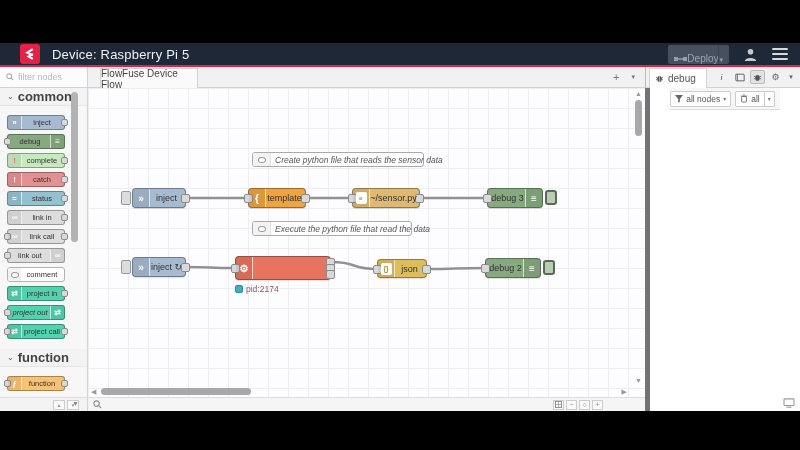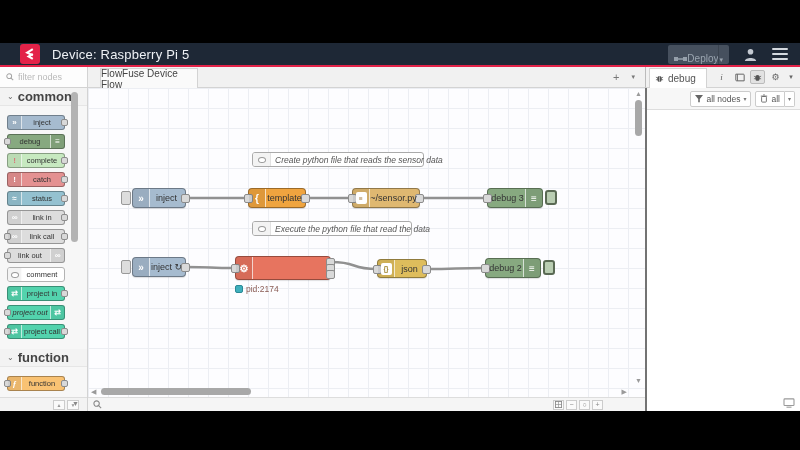--- a/index.html
+++ b/index.html
@@ -96,21 +96,21 @@
   #vthumb { position:absolute; right:3px; top:12px; width:7px; height:36px; background:#a8a8a8; border-radius:4px; }
   #hthumb { position:absolute; left:13px; top:1px; width:150px; height:7px; background:#a8a8a8; border-radius:4px; }
   #hscroll { position:absolute; left:0; right:0; bottom:14px; height:10px; }
   #cfoot { position:absolute; left:0; right:0; bottom:0; height:14px; background:#f5f5f5; border-top:1px solid #ddd;
            display:flex; align-items:center; }
   #cfoot .zbtns { margin-left:auto; display:flex; align-items:center; gap:2px; margin-right:42px; }
   .zb { width:11px; height:10px; border:1px solid #ccc; background:#fafafa; color:#888; font-size:7px;
         display:flex; align-items:center; justify-content:center; cursor:pointer; }
 
   
-  #sidebar { width:155px; border-left:2px solid #737373; background:#fff; display:flex; flex-direction:column; position:relative; }
+  #sidebar { width:155px; border-left:5px solid #737373; background:#fff; display:flex; flex-direction:column; position:relative;align-items:center; }
   #sb-filter { height:22px; background:#f7f7f7; border-bottom:1px solid #ddd; display:flex; align-items:center;
                justify-content:flex-end; gap:4px; padding-right:5px; }
   .fbtn { display:flex; align-items:center; gap:3px; border:1px solid #ccc; background:#fff; border-radius:2px;
           height:16px; padding:0 4px; font-size:8.5px; color:#555; cursor:pointer; }
   .fbtn .chev { font-size:6px; color:#777; }
   .fgroup { display:flex; }
   .fgroup .fbtn.left { border-radius:2px 0 0 2px; }
   .fgroup .fbtn.right { border-radius:0 2px 2px 0; border-left:none; padding:0 3px; }
   #sb-body { flex:1; }
   #sb-console { position:absolute; right:5px; bottom:3px; cursor:pointer; }

